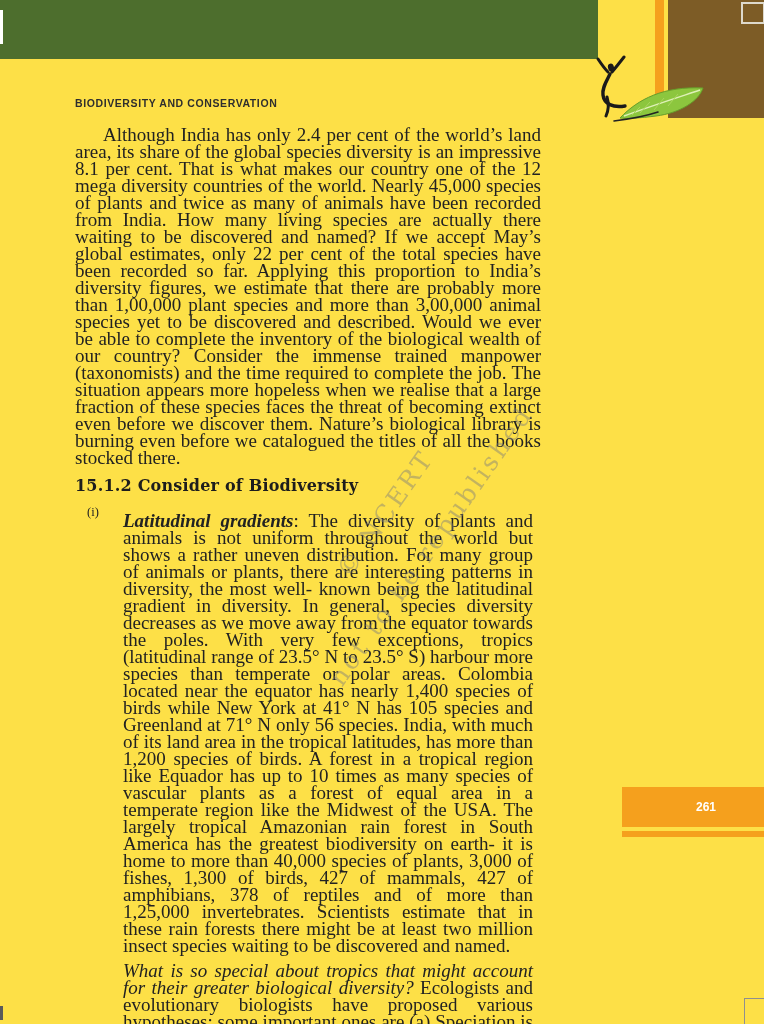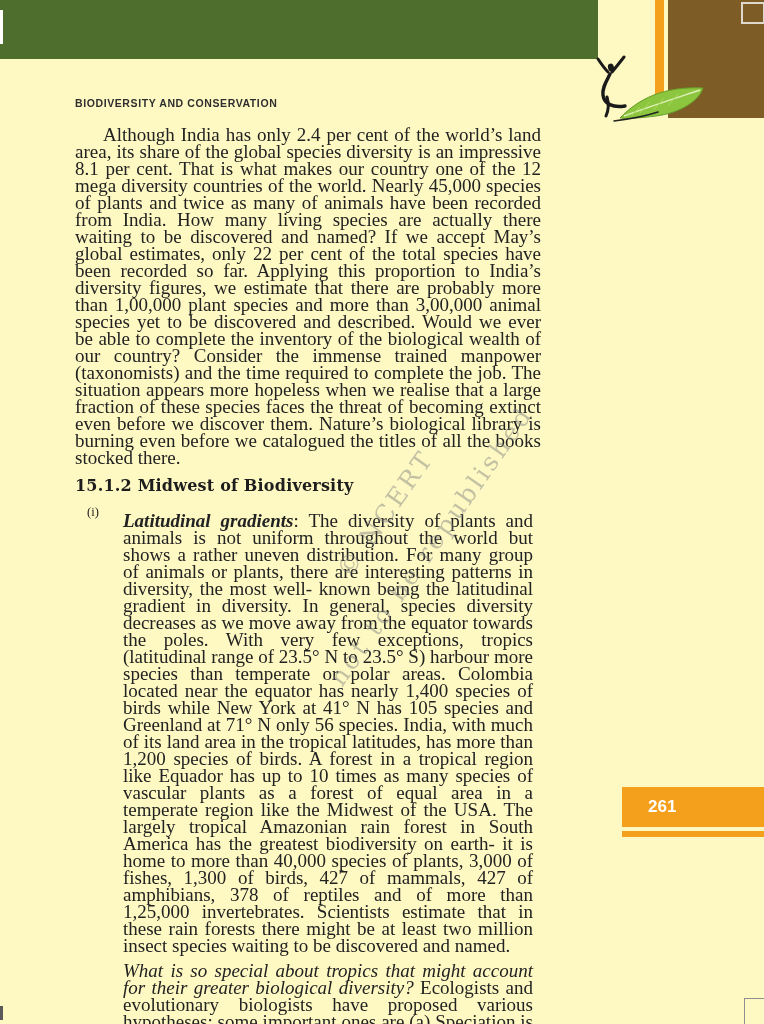--- a/index.html
+++ b/index.html
@@ -1,19 +1,19 @@
 <!DOCTYPE html>
 <html><head>
 <meta charset="utf-8">
 <style>
   html,body{margin:0;padding:0;background:#ffffff;}
   .page{
     position:relative;
     width:764px;height:1024px;
-    background:#fef9c3;
+    background:#fde047;
     overflow:hidden;
     font-family:"Liberation Serif","DejaVu Serif",serif;
     color:#232323;
   }
   
   .green-bar{position:absolute;left:0;top:0;width:598px;height:59px;background:#4d6e2d;}
   .left-crop{position:absolute;left:0;top:10px;width:3px;height:34px;background:#ffffff;}
   .brown-block{position:absolute;left:668px;top:0;width:96px;height:118px;background:#7d5c26;}
   .orange-stripe{position:absolute;left:655px;top:0;width:9px;height:95px;background:#f5a01d;}
   .reg-square{position:absolute;left:741px;top:2px;width:20px;height:18px;border:2px solid #ded9cc;background:transparent;}
@@ -48,22 +48,22 @@
     text-align:center;
     font-family:"DejaVu Serif",serif;
     font-size:25px;letter-spacing:3px;line-height:56px;
     color:rgba(125,125,125,0.45);
     pointer-events:none;
   }
   
   .page-tab{
     position:absolute;left:622px;top:787px;width:142px;height:40px;
     background:#f5a01d;color:#ffffff;
-    font-family:"Liberation Sans",sans-serif;font-weight:bold;font-size:17px;
-    line-height:40px;padding-left:26px;box-sizing:border-box;
+    font-family:"Liberation Sans",sans-serif;font-weight:bold;font-size:12px;
+    line-height:40px;padding-left:26px;box-sizing:border-box;text-align:center;
   }
   .page-tab-strip{position:absolute;left:622px;top:831px;width:142px;height:6px;background:#f5a01d;}
   
   .footer-year{
     position:absolute;left:0;right:0;top:981px;text-align:center;
     font-family:"Liberation Sans",sans-serif;font-size:11px;color:#3c3c3c;
   }
   
   .bl-crop{position:absolute;left:0;top:1006px;width:3px;height:14px;background:#5a5a5a;}
   .br-corner{position:absolute;left:744px;top:998px;width:20px;height:26px;
@@ -94,21 +94,21 @@
       <path d="M30,19 C26,27 22,33 23,40 C24,49 33,53 45,51" stroke-width="3.4"></path>
       <path d="M27,42 Q30,52 26,61" stroke-width="3"></path>
     </g>
   </svg>
 
   <div class="running-head">BIODIVERSITY AND CONSERVATION</div>
 
   <div class="column">
     <p class="intro">Although India has only 2.4 per cent of the world’s land area, its share of the global species diversity is an impressive 8.1 per cent. That is what makes our country one of the 12 mega diversity countries of the world. Nearly 45,000 species of plants and twice as many of animals have been recorded from India. How many living species are actually there waiting to be discovered and named? If we accept May’s global estimates, only 22 per cent of the total species have been recorded so far. Applying this proportion to India’s diversity figures, we estimate that there are probably more than 1,00,000 plant species and more than 3,00,000 animal species yet to be discovered and described. Would we ever be able to complete the inventory of the biological wealth of our country? Consider the immense trained manpower (taxonomists) and the time required to complete the job. The situation appears more hopeless when we realise that a large fraction of these species faces the threat of becoming extinct even before we discover them. Nature’s biological library is burning even before we catalogued the titles of all the books stocked there.</p>
 
-    <div class="section-heading">15.1.2 Midwest of Biodiversity</div>
+    <div class="section-heading">15.1.2 Consider of Biodiversity</div>
 
     <div class="list-row">
       <div class="list-gutter">(i)</div>
       <div class="list-body">
         <p><span class="term">Latitudinal gradients</span><span>: The diversity of plants and animals is not uniform throughout the world but shows a rather uneven distribution. For many group of animals or plants, there are interesting patterns in diversity, the most well- known being the latitudinal gradient in diversity. In general, species diversity decreases as we move away from the equator towards the poles. With very few exceptions, tropics (latitudinal range of 23.5° N to 23.5° S) harbour more species than temperate or polar areas. Colombia located near the equator has nearly 1,400 species of birds while New York at 41° N has 105 species and Greenland at 71° N only 56 species. India, with much of its land area in the tropical latitudes, has more than 1,200 species of birds. A forest in a tropical region like Equador has up to 10 times as many species of vascular plants as a forest of equal area in a temperate region like the Midwest of the USA. The largely tropical Amazonian rain forest in South America has the greatest biodiversity on earth- it is home to more than 40,000 species of plants, 3,000 of fishes, 1,300 of birds, 427 of mammals, 427 of amphibians, 378 of reptiles and of more than 1,25,000 invertebrates. Scientists estimate that in these rain forests there might be at least two million insect species waiting to be discovered and named.</span></p>
         <p><span class="q-italic">What is so special about tropics that might account for their greater biological diversity?</span><span> Ecologists and evolutionary biologists have proposed various hypotheses; some important ones are (a) Speciation is generally a function of time, unlike temperate regions subjected to frequent glaciations in the past, tropical latitudes have remained relatively undisturbed for millions of years and thus, had a long</span></p>
       </div>
     </div>
   </div>
 

